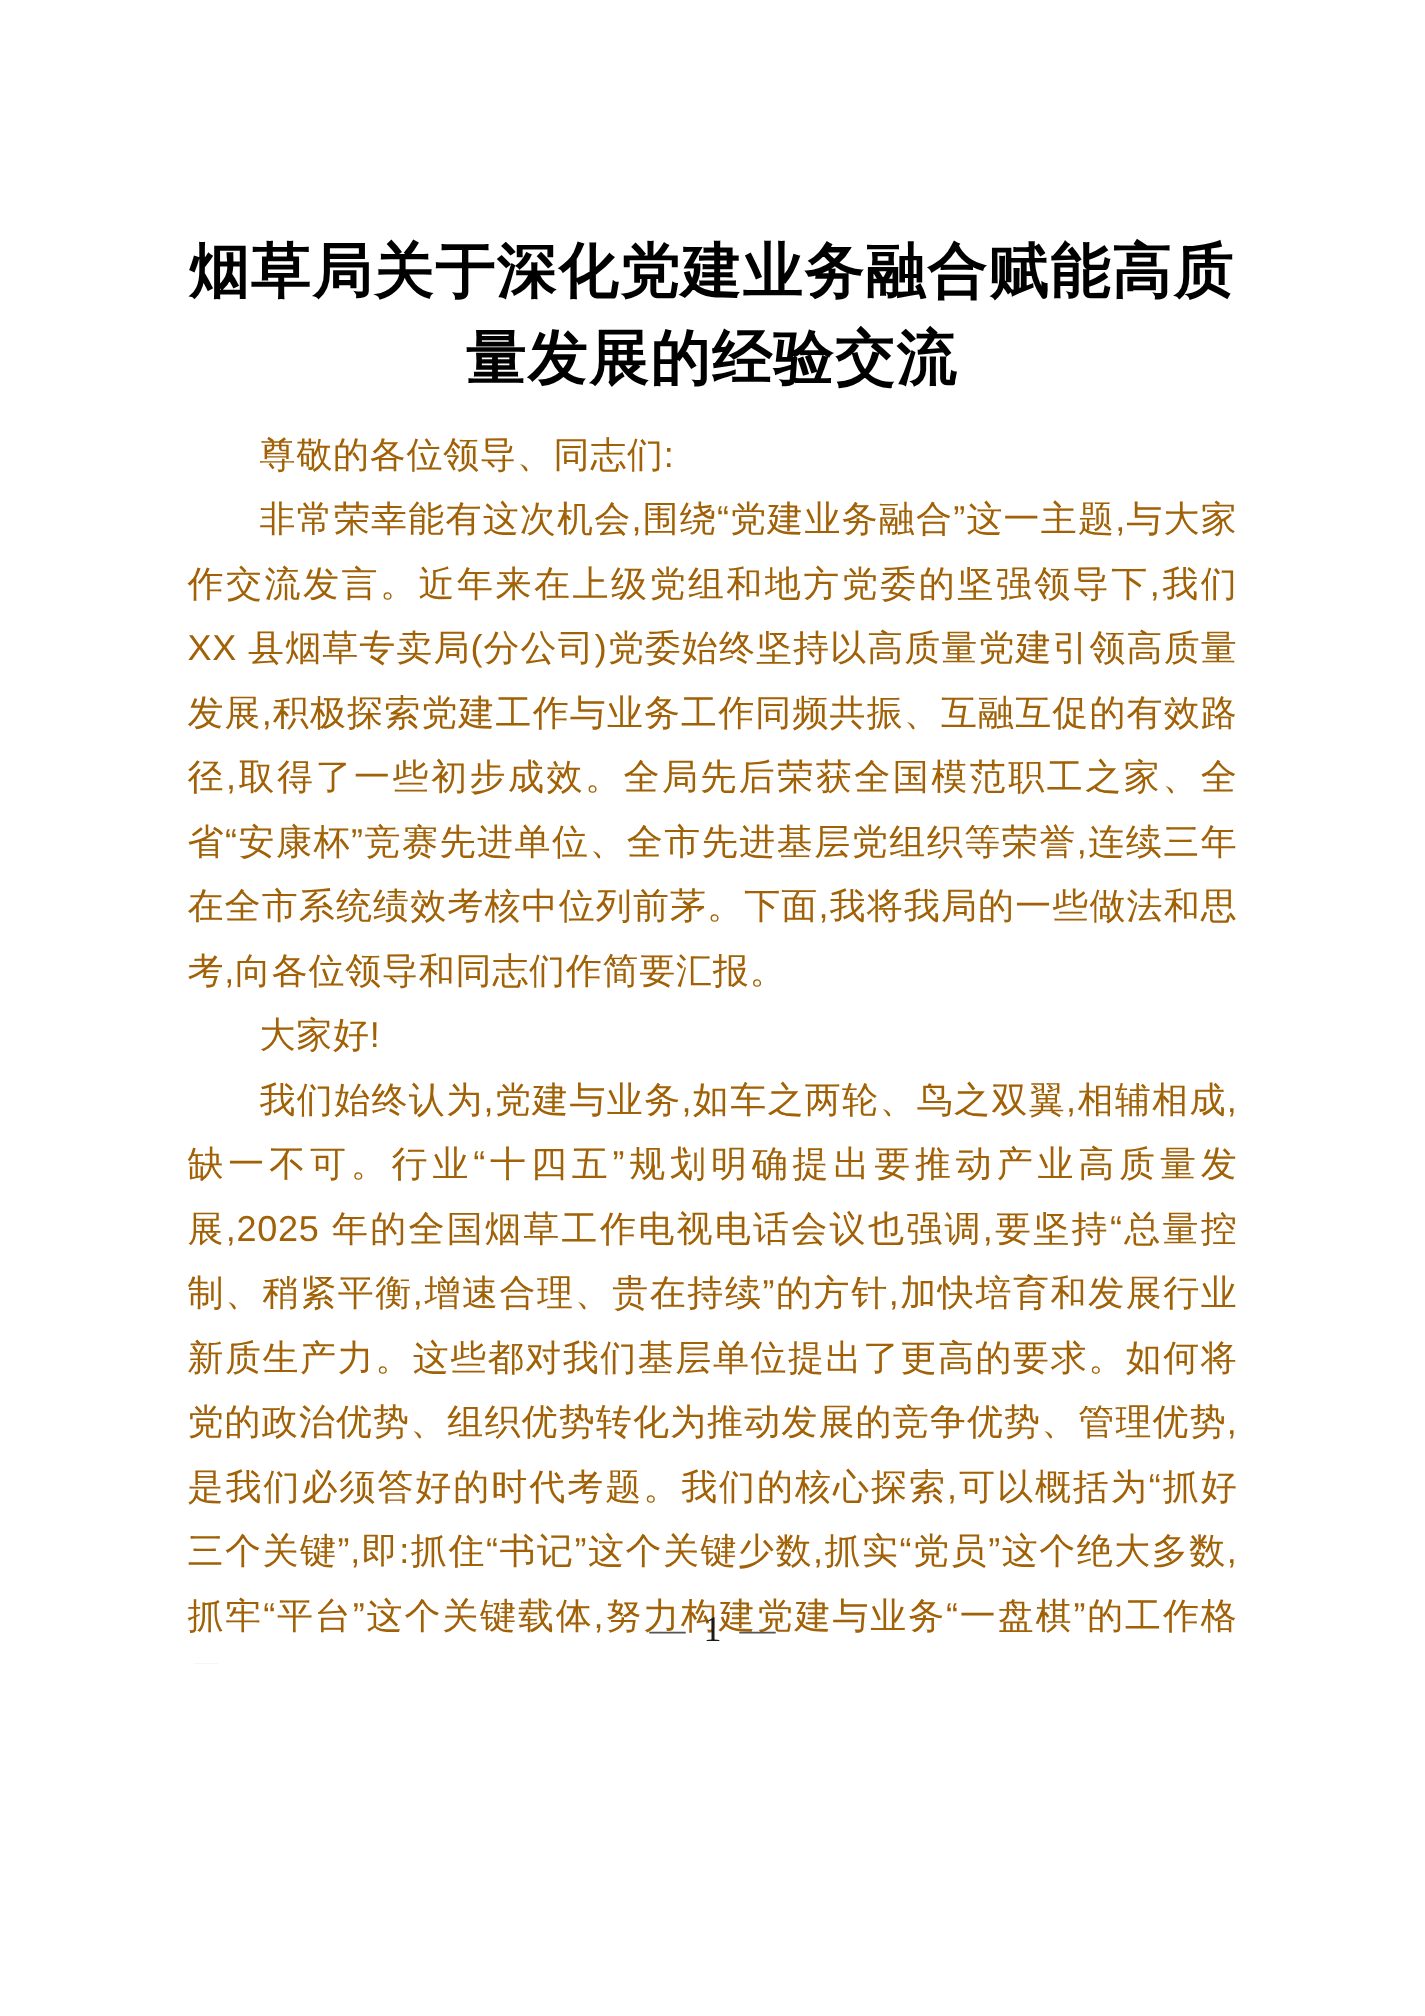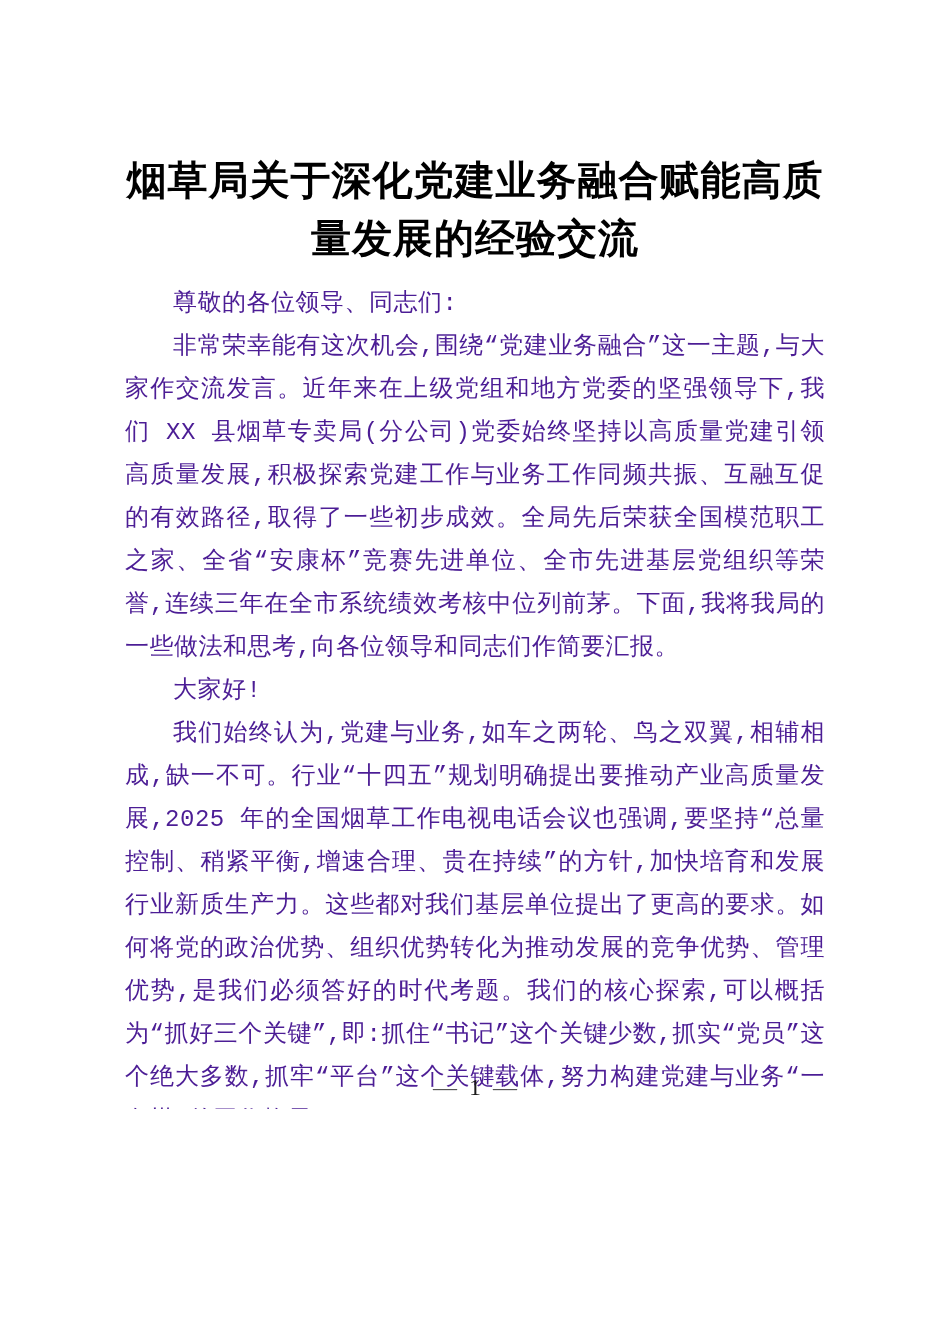--- a/index.html
+++ b/index.html
@@ -28,28 +28,28 @@
     letter-spacing: 1px;
     color: #000000;
   }
   .doc-body {
     margin-left: 125px;
     margin-top: 14px;
     width: 700px;
   }
   .doc-body p {
     margin: 0;
-    font-family: Liberation Mono, monospace;
+    font-family: Liberation Sans, sans-serif;
     font-weight: 400;
     font-size: 24px;
     line-height: 43px;
     letter-spacing: 0.5px;
     text-align: justify;
     text-indent: 2em;
-    color: #4c1d95;
+    color: #a16207;
   }
   .page-footer {
     position: absolute;
     left: 0;
     bottom: 8px;
     width: 100%;
     text-align: center;
     font-family: "Liberation Serif", "DejaVu Serif", serif;
     font-size: 24px;
     line-height: 28px;

